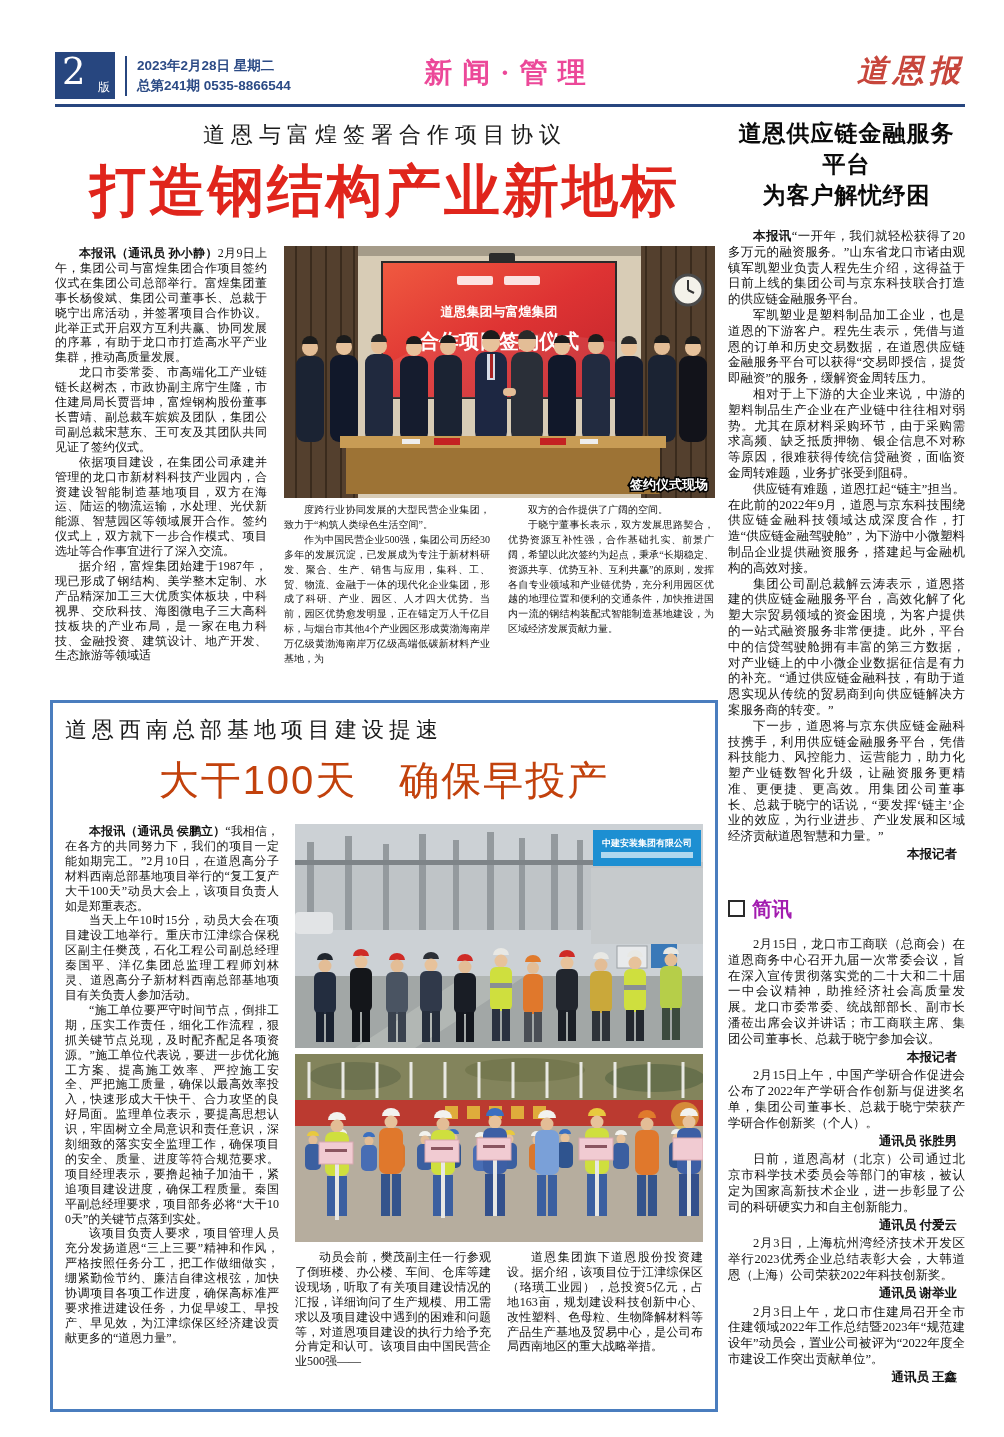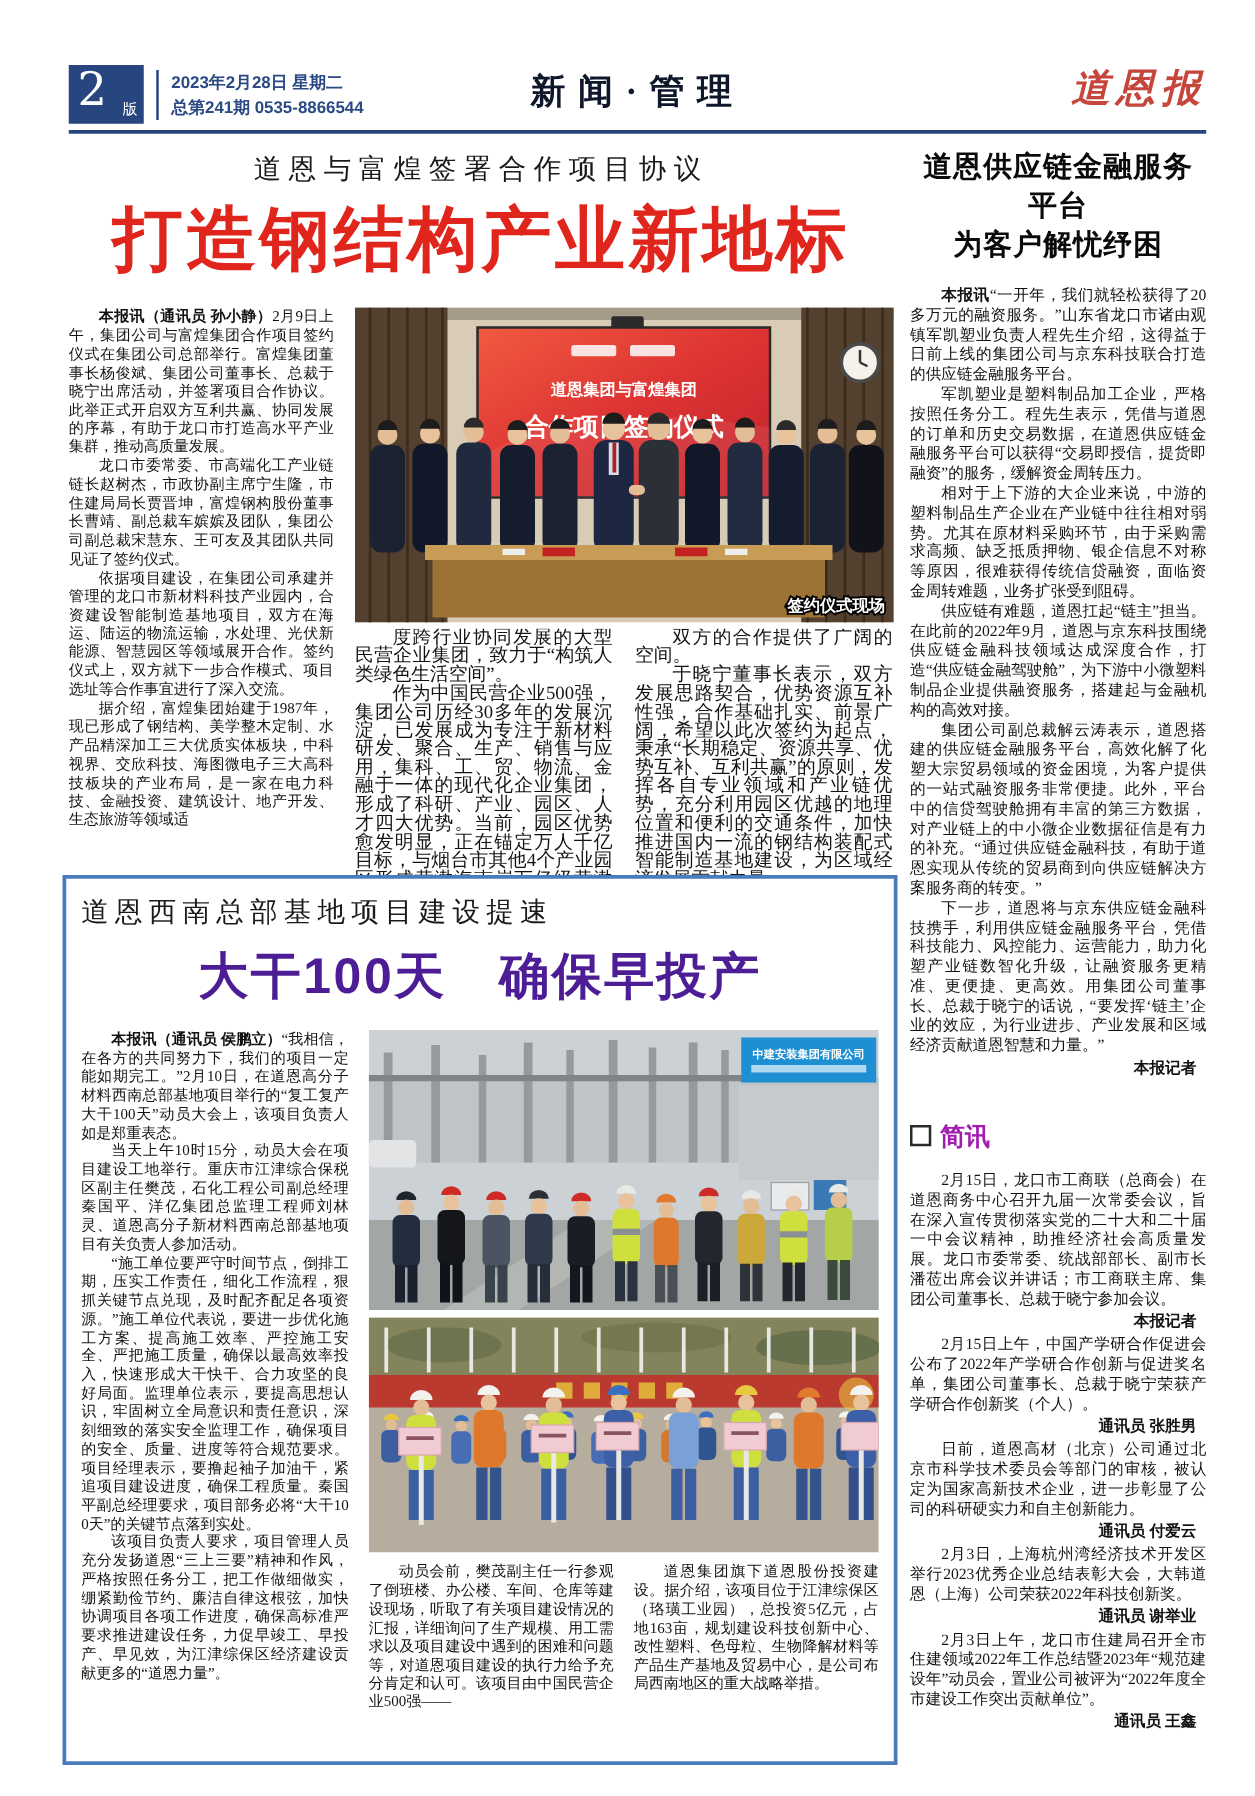--- a/index.html
+++ b/index.html
@@ -8,44 +8,44 @@
   
   .hdr{position:absolute;left:55px;top:48px;width:910px;height:54px;}
   .hdr-left{position:absolute;left:0;top:4px;display:flex;align-items:center;}
   .badge{width:60px;height:47px;background:#27467f;color:#fff;position:relative;flex:0 0 auto;}
   .badge .pnum{position:absolute;left:7px;top:-2px;font-size:37px;font-family:"DejaVu Serif",serif;}
   .badge .pban{position:absolute;right:5px;bottom:3px;font-size:12px;}
   .dates{margin-left:10px;border-left:2px solid #27467f;padding-left:10px;
          font-family:"Liberation Sans","DejaVu Sans",sans-serif;font-weight:bold;
          color:#2b4a85;font-size:13.5px;line-height:20px;white-space:nowrap;}
   .hdr-center{position:absolute;left:50%;top:6px;transform:translateX(-50%);
-         font-size:28px;font-weight:bold;letter-spacing:10px;color:#0f172a;}
+         font-size:28px;font-weight:bold;letter-spacing:10px;color:#ec4899;}
   .hdr-right{position:absolute;right:0;top:2px;font-size:31px;font-weight:bold;color:#c7463c;
          letter-spacing:5px;font-style:italic;text-align:right;}
   .hdr-rule{position:absolute;left:55px;top:104px;width:910px;height:3px;background:#27467f;}
   
   .para{margin:0;text-indent:2em;text-align:justify;word-break:break-all;}
   .lead{font-weight:bold;}
   .byline{margin:2px 0 3px;text-align:right;font-weight:bold;padding-right:8px;text-indent:0;}
   
   .article1{position:absolute;left:55px;top:120px;width:660px;}
   .a1-kicker{text-align:center;font-size:22px;letter-spacing:6px;color:#1a1a1a;}
   .a1-title{text-align:center;font-size:56px;font-weight:bold;letter-spacing:3px;color:#e0251c;
             font-family:"Liberation Sans","DejaVu Sans",sans-serif;margin-top:4px;}
   .a1-body{display:flex;gap:17px;margin-top:16px;}
   .a1col1{width:212px;height:482px;overflow:hidden;font-size:12px;line-height:14.9px;}
   .a1right{width:431px;}
   .photo-frame{display:block;}
   .a1cols{display:flex;gap:18px;margin-top:5px;}
-  .a1col{width:206px;height:222px;overflow:hidden;font-size:15px;line-height:14.9px;}
+  .a1col{width:206px;height:222px;overflow:hidden;font-size:10px;line-height:14.9px;}
   
   .article2{position:absolute;left:50px;top:700px;width:668px;height:712px;box-sizing:border-box;
             border:3px solid #4a7dbe;padding:8px 12px 0 12px;background:#fff;}
   .a2-kicker{text-align:left;font-size:22px;letter-spacing:5px;margin-top:4px;color:#1a1a1a;}
-  .a2-title{text-align:center;font-size:40px;font-weight:bold;letter-spacing:2px;color:#4c1d95;
+  .a2-title{text-align:center;font-size:40px;font-weight:normal;letter-spacing:2px;color:#c2410c;
             font-family:"Liberation Sans","DejaVu Sans",sans-serif;margin-top:8px;}
   .a2-body{display:flex;gap:16px;margin-top:16px;}
   .a2col1{width:218px;height:568px;overflow:hidden;font-size:12px;line-height:14.9px;}
   .a2right{width:408px;}
   .a2cols{display:flex;gap:16px;margin-top:8px;}
   .a2col{width:196px;height:132px;overflow:hidden;font-size:12px;line-height:14.9px;}
   
   .article3{position:absolute;left:728px;top:118px;width:237px;}
   .a3-title{text-align:center;font-size:23px;line-height:31px;font-weight:bold;color:#0a0a0a;
             font-family:"Liberation Sans","DejaVu Sans",sans-serif;letter-spacing:1px;}
@@ -226,21 +226,21 @@
   </section>
 
   <aside class="article3">
     <div class="a3-title">
       <div>道恩供应链金融服务平台</div>
       <div>为客户解忧纾困</div>
     </div>
     <div class="a3-bodytext">
       <p class="para"><b class="lead">本报讯</b><span>“一开年，我们就轻松获得了20多万元的融资服务。”山东省龙口市诸由观镇军凯塑业负责人程先生介绍，这得益于日前上线的集团公司与京东科技联合打造的供应链金融服务平台。</span></p>
       <div>
-          <p class="para">军凯塑业是塑料制品加工企业，严格按照任务分工。程先生表示，凭借与道恩的订单和历史交易数据，在道恩供应链金融服务平台可以获得“交易即授信，提货即融资”的服务，缓解资金周转压力。</p>
+          <p class="para">军凯塑业是塑料制品加工企业，也是道恩的下游客户。程先生表示，凭借与道恩的订单和历史交易数据，在道恩供应链金融服务平台可以获得“交易即授信，提货即融资”的服务，缓解资金周转压力。</p>
           <p class="para">相对于上下游的大企业来说，中游的塑料制品生产企业在产业链中往往相对弱势。尤其在原材料采购环节，由于采购需求高频、缺乏抵质押物、银企信息不对称等原因，很难获得传统信贷融资，面临资金周转难题，业务扩张受到阻碍。</p>
           <p class="para">供应链有难题，道恩扛起“链主”担当。在此前的2022年9月，道恩与京东科技围绕供应链金融科技领域达成深度合作，打造“供应链金融驾驶舱”，为下游中小微塑料制品企业提供融资服务，搭建起与金融机构的高效对接。</p>
           <p class="para">集团公司副总裁解云涛表示，道恩搭建的供应链金融服务平台，高效化解了化塑大宗贸易领域的资金困境，为客户提供的一站式融资服务非常便捷。此外，平台中的信贷驾驶舱拥有丰富的第三方数据，对产业链上的中小微企业数据征信是有力的补充。“通过供应链金融科技，有助于道恩实现从传统的贸易商到向供应链解决方案服务商的转变。”</p>
           <p class="para">下一步，道恩将与京东供应链金融科技携手，利用供应链金融服务平台，凭借科技能力、风控能力、运营能力，助力化塑产业链数智化升级，让融资服务更精准、更便捷、更高效。用集团公司董事长、总裁于晓宁的话说，“要发挥‘链主’企业的效应，为行业进步、产业发展和区域经济贡献道恩智慧和力量。”</p>
         </div>
       <p class="byline">本报记者</p>
     </div>
   </aside>
 
   <aside class="briefs">

